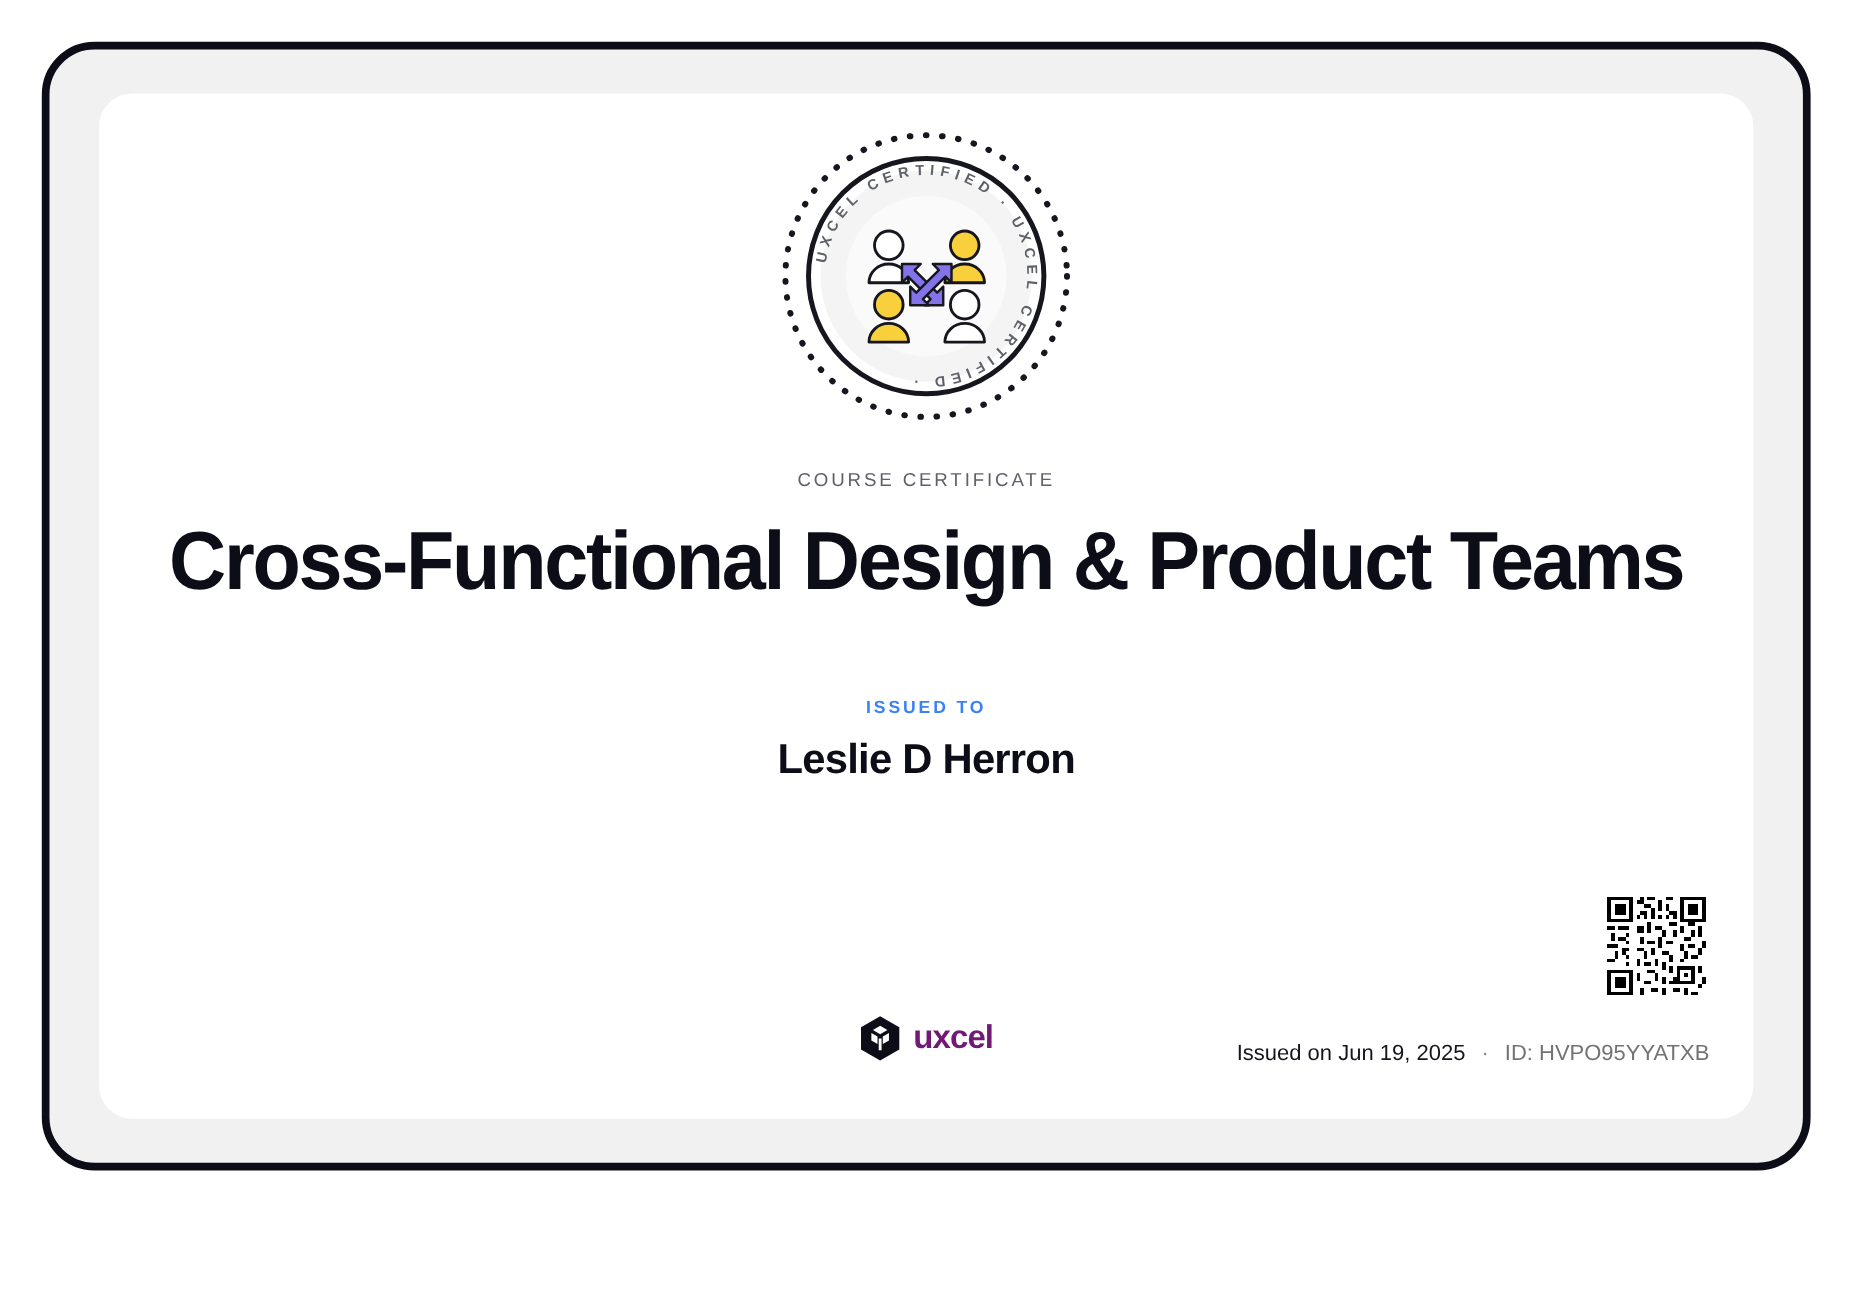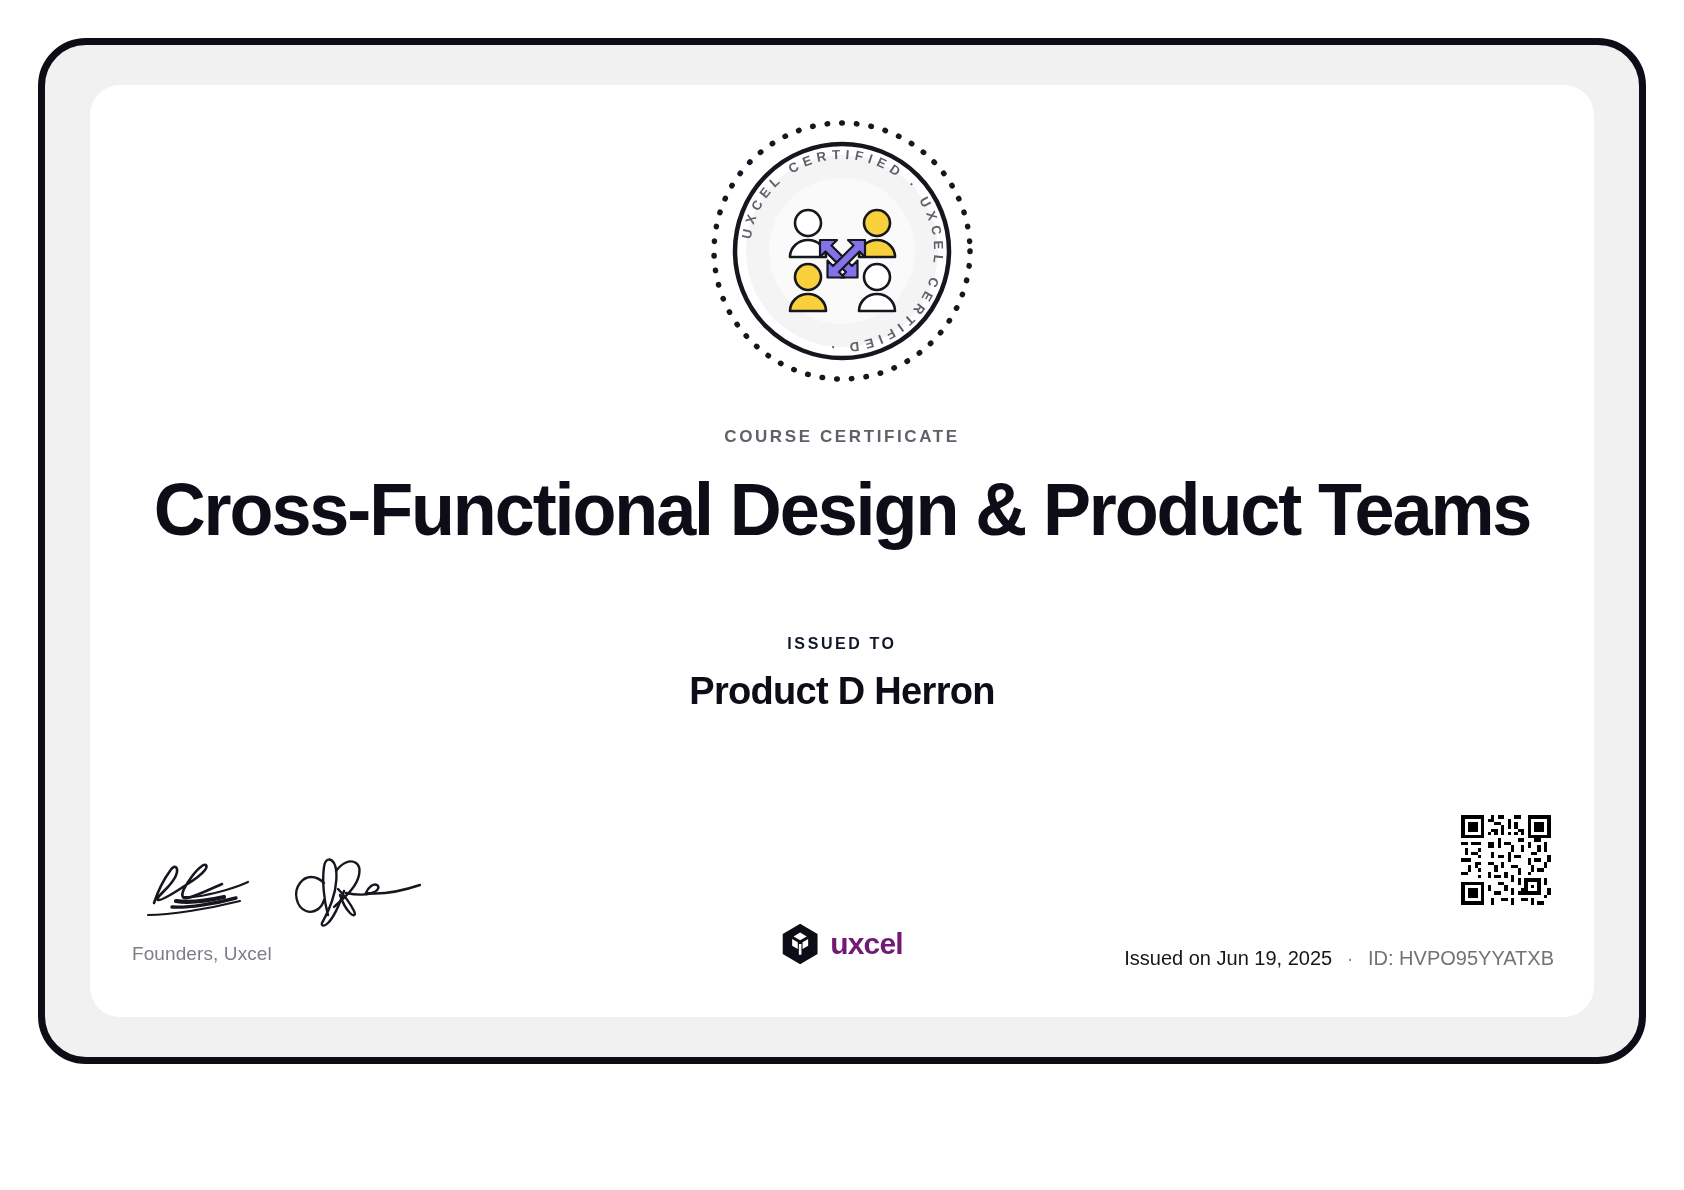--- a/index.html
+++ b/index.html
@@ -53,21 +53,21 @@
   .badge-wrap svg { display: block; width: 276px; height: 276px; }
 
   
   .eyebrow {
     position: absolute;
     top: 342px;
     left: 0;
     right: 0;
     text-align: center;
     font-size: 17px;
-    font-weight: 700;
+    font-weight: 400;
     letter-spacing: 2.6px;
     color: #5F6169;
   }
 
   
   .course-title {
     position: absolute;
     top: 385px;
     left: 0;
     right: 0;
@@ -85,21 +85,21 @@
   
   .issued-label {
     position: absolute;
     top: 550px;
     left: 0;
     right: 0;
     text-align: center;
     font-size: 16px;
     font-weight: 700;
     letter-spacing: 2.6px;
-    color: #0f172a;
+    color: #3b82f6;
   }
   .recipient-name {
     position: absolute;
     top: 585px;
     left: 0;
     right: 0;
     text-align: center;
     font-size: 38px;
     font-weight: 700;
     letter-spacing: -0.7px;
@@ -246,49 +246,25 @@
           </g>
         </g>
       </svg>
     </div>
 
     <div class="eyebrow">COURSE CERTIFICATE</div>
 
     <div class="course-title">Cross-Functional Design &amp; Product Teams</div>
 
     <div class="issued-label">ISSUED TO</div>
-    <div class="recipient-name">Product D Herron</div>
+    <div class="recipient-name">Leslie D Herron</div>
 
 
     <div class="footer">
 
-      <div class="sig-block">
-        <div class="sig-images">
-          <svg class="sig-one" width="160" height="70" viewBox="0 0 160 70">
-            <g fill="none" stroke="#16161F" stroke-linecap="round" stroke-linejoin="round">
-              <path d="M22,46 C26,34 32,22 38,14 C40,10 44,8 45,12 C46,18 40,26 33,33 C28,38 24,42 26,43 C29,44 42,36 54,28 C62,23 70,17 73,13 C76,9 74,6 70,9 C64,13 56,24 52,32 C49,38 50,42 55,41 C62,40 76,33 90,27" stroke-width="2.6"></path>
-              <path d="M52,40 C60,41 76,38 94,33 C104,30 112,27 116,25" stroke-width="2.2"></path>
-              <path d="M40,50 C56,51 82,47 104,41" stroke-width="3.4"></path>
-              <path d="M16,58 C38,58 76,52 108,44" stroke-width="2.2"></path>
-              <path d="M44,44 C56,46 74,44 92,40" stroke-width="4.2"></path>
-            </g>
-          </svg>
-          <svg class="sig-two" width="160" height="76" viewBox="0 0 160 76">
-            <g fill="none" stroke="#16161F" stroke-linecap="round" stroke-linejoin="round" stroke-width="2.4">
-              <path d="M44,30 C36,22 26,22 20,30 C13,39 16,54 26,58 C34,61 42,55 44,47"></path>
-              <path d="M48,62 C44,48 42,28 44,14 C45,6 50,4 54,10 C58,17 57,34 52,48 C48,60 44,66 42,70 C41,73 44,74 48,70 C54,64 60,50 64,38"></path>
-              <path d="M56,18 C62,10 70,6 76,10 C82,14 80,26 72,36 C66,44 58,50 54,54"></path>
-              <path d="M58,36 C64,42 70,50 74,58 C76,62 74,64 70,60 C66,56 62,48 60,42"></path>
-              <path d="M66,40 C76,42 86,42 92,40 C98,38 100,34 97,32 C94,30 88,34 86,40"></path>
-              <path d="M86,40 C102,42 122,38 140,32"></path>
-            </g>
-          </svg>
-        </div>
-        <div class="sig-caption">Founders, Uxcel</div>
-      </div>
 
       <div class="brand">
         <svg class="brand-mark" width="38" height="42" viewBox="0 0 38 42">
           <path d="M19 0.8 L36.4 10.9 L36.4 31.1 L19 41.2 L1.6 31.1 L1.6 10.9 Z" fill="#0D0D18"></path>
           <g fill="#FFFFFF">
             <path d="M19 9.6 L25.6 13.4 L19 17.2 L12.4 13.4 Z"></path>
             <path d="M11.0 16.0 L16.6 19.2 L16.6 26.0 L11.0 22.8 Z"></path>
             <path d="M27.0 16.0 L27.0 22.8 L21.4 26.0 L21.4 19.2 Z"></path>
             <path d="M17.7 21.0 L20.3 21.0 L20.3 31.8 L17.7 31.8 Z"></path>
           </g>

